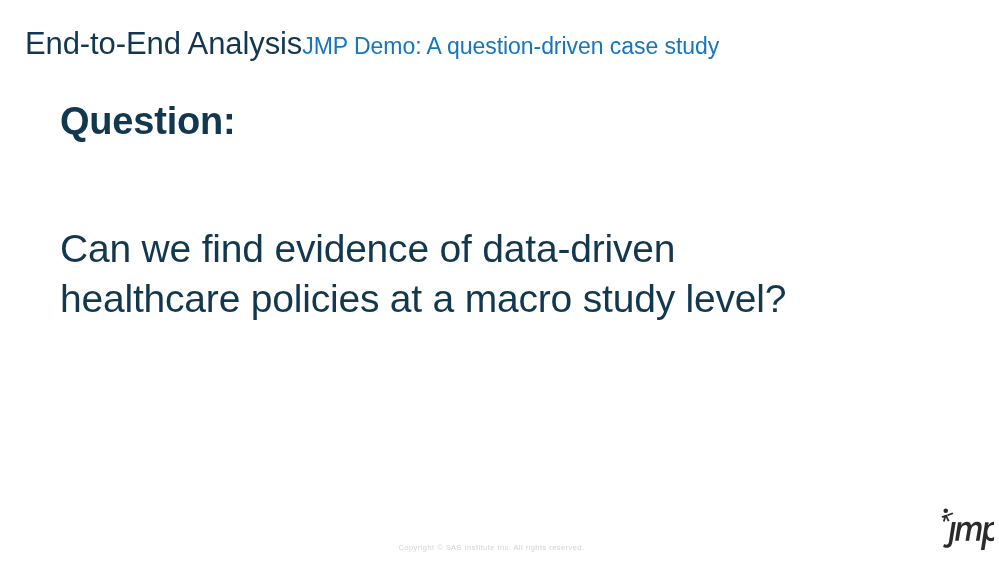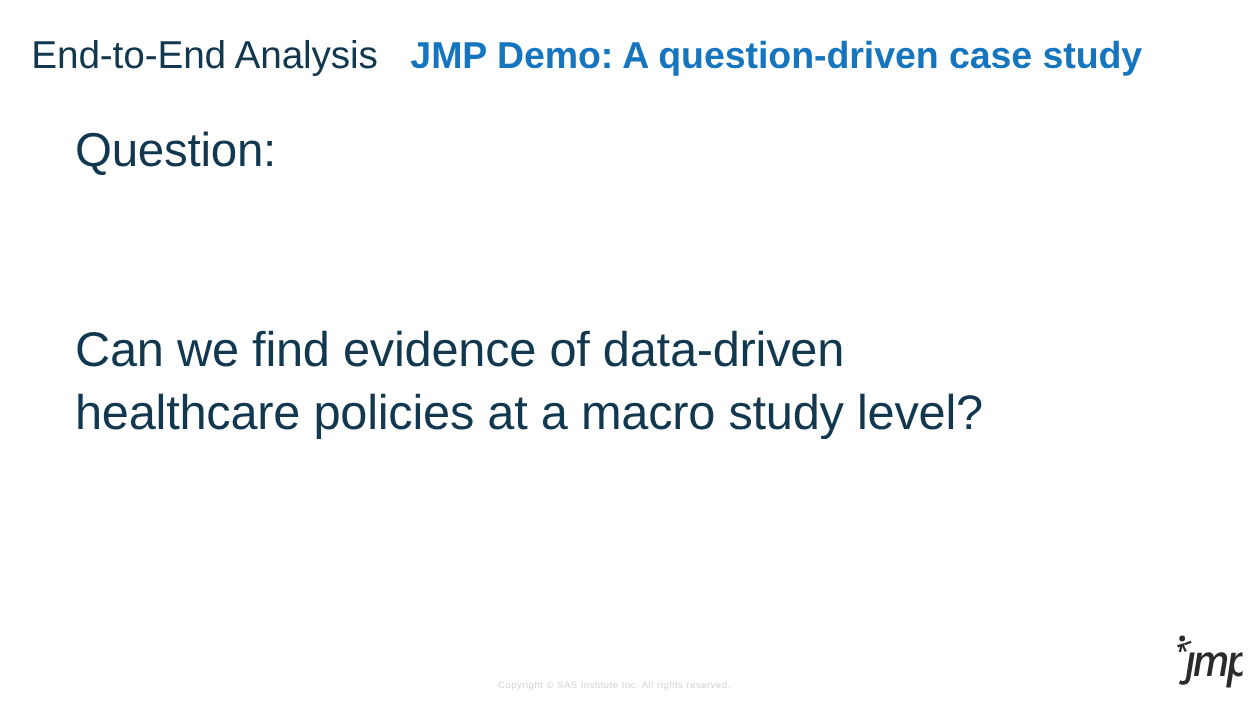--- a/index.html
+++ b/index.html
@@ -30,50 +30,48 @@
     white-space: nowrap;
   }
   .slide-title {
     font-size: 31px;
     font-weight: 400;
     color: #12384f;
     letter-spacing: -0.1px;
     line-height: 1;
   }
   .slide-subtitle {
-    font-size: 30px;
-    font-weight: 700;
+    font-size: 23px;
+    font-weight: 400;
     color: #1575be;
-    margin-left: 26px;
     line-height: 1;
     letter-spacing: -0.05px;
   }
 
   
   .question-label {
     position: absolute;
     left: 60px;
     top: 100px;
     font-size: 38px;
-    font-weight: 400;
+    font-weight: 700;
     color: #12384f;
     line-height: 1.12;
     letter-spacing: -0.2px;
   }
   .question-body {
     position: absolute;
     left: 60px;
     top: 224px;
     width: 860px;
     font-size: 39px;
     font-weight: 400;
     color: #12384f;
     line-height: 50px;
     letter-spacing: -0.2px;
-    margin-top: 32px;
   }
   .question-body .qline {
     display: block;
   }
 
   
   .copyright {
     position: absolute;
     left: 0;
     right: 16px;

